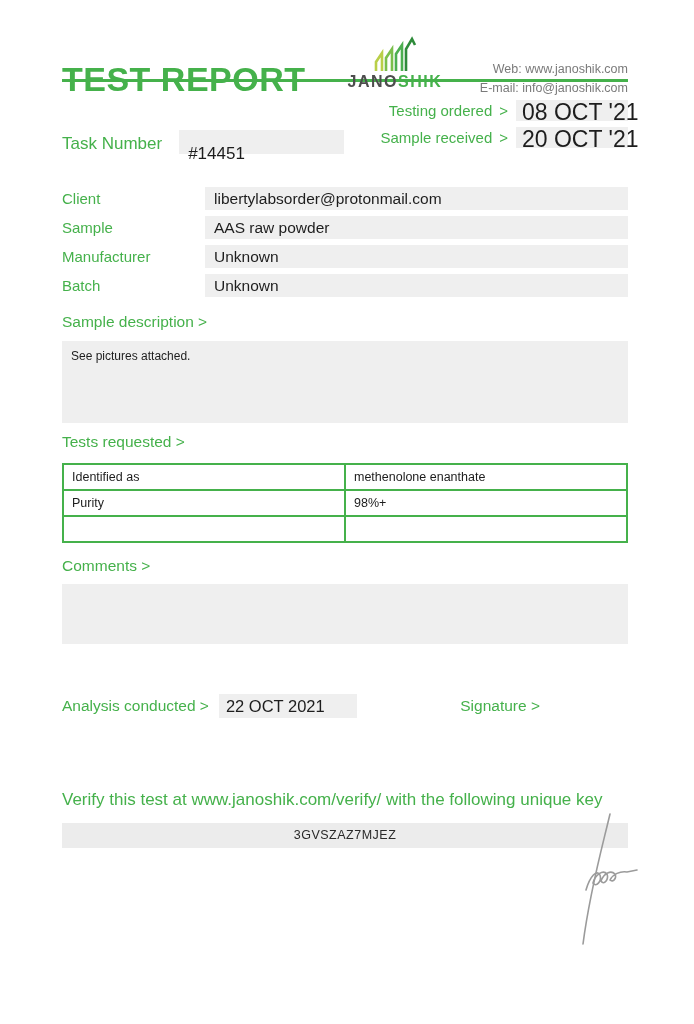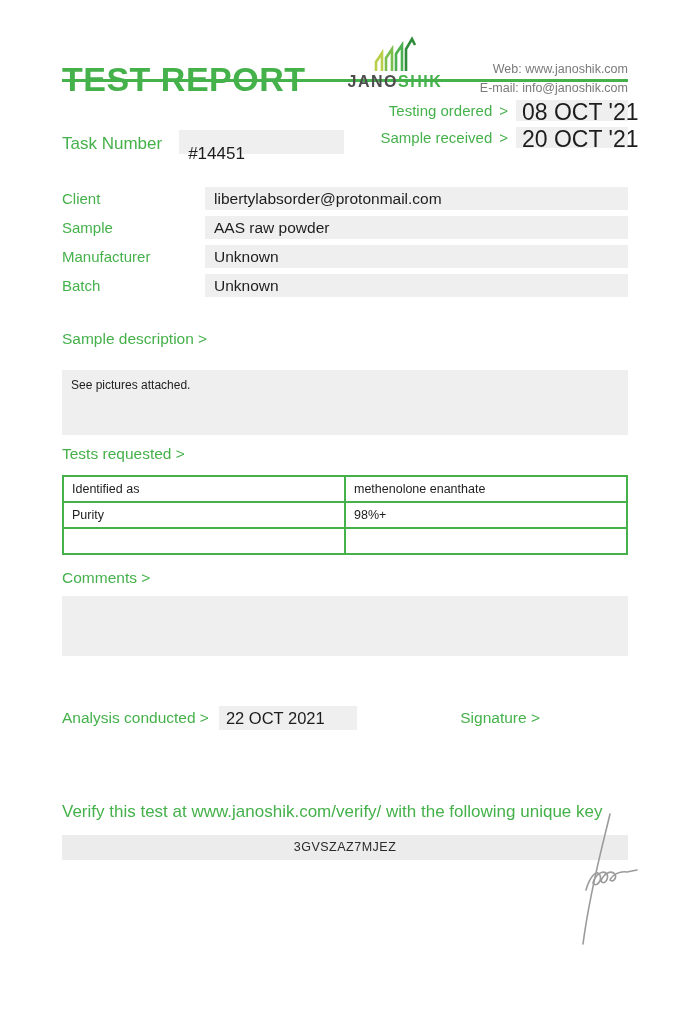--- a/index.html
+++ b/index.html
@@ -53,22 +53,22 @@
   
   .info-section{margin-top:33px;}
   .info-row{display:flex;align-items:center;margin-bottom:6px;gap:20px;}
   .info-label{width:123px;color:var(--accent);font-size:15px;flex:0 0 auto;}
   .info-value-box{flex:1;height:23px;background:var(--box-bg);
     font-size:15.5px;line-height:23px;padding:0 9px;}
 
   
   .section-heading{color:var(--accent);font-size:15.5px;white-space:nowrap;}
   .section-box{background:var(--box-bg);font-size:12px;padding:7px 9px;line-height:1.35;}
-  .sd-heading{margin-top:33px;}
-  .sd-box{margin-top:22px;height:65px;}
+  .sd-heading{margin-top:16px;}
+  .sd-box{margin-top:10px;height:82px;}
   .tr-heading{margin-top:10px;}
   .tr-box{margin-top:10px;height:64px;}
   .res-heading{margin-top:15px;}
   .results-table{margin-top:12px;width:100%;border-collapse:collapse;}
   .results-table td{
     border:2px solid var(--accent);
     font-size:12.5px;height:26px;padding:0 8px;width:50%;
   }
   .cm-heading{margin-top:14px;}
   .cm-box{margin-top:9px;height:60px;}

